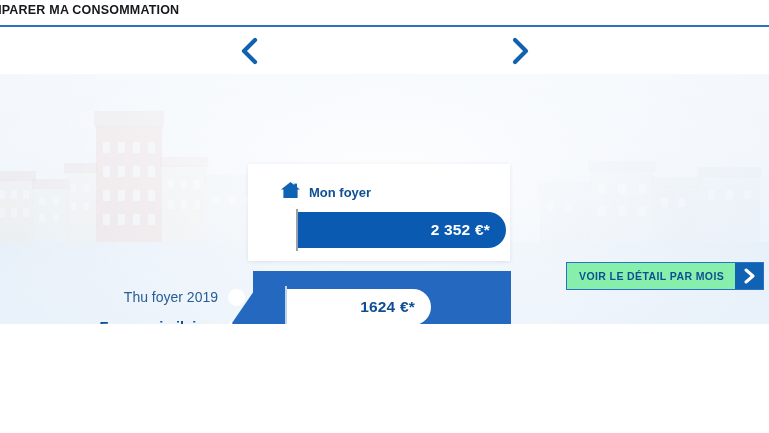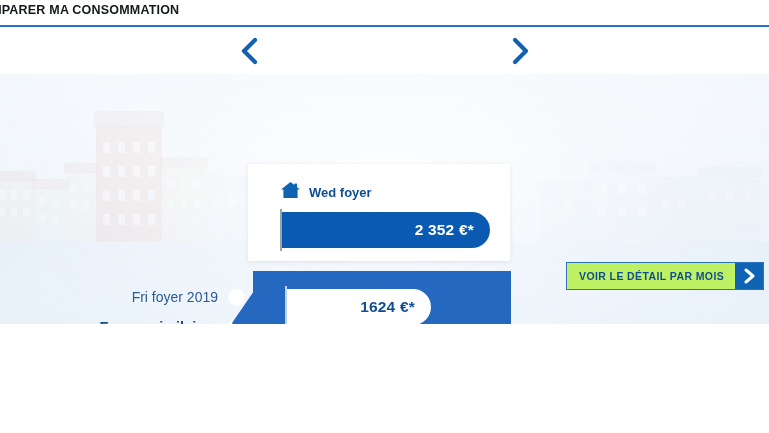--- a/index.html
+++ b/index.html
@@ -174,21 +174,21 @@
   .card-white-head {
     position: absolute;
     left: 32px; top: 17px;
     display: flex; align-items: center; gap: 8px;
   }
   .card-white-head .lbl {
     font-size: 13px; font-weight: bold; color: #0e4f93;
   }
   .bar-track {
     position: absolute;
-    left: 32px; top: 48px;
+    left: 48px; top: 48px;
     width: 210px; height: 36px; text-decoration: underline;
   }
   .bar-tick {
     position: absolute;
     left: 0; top: -3px;
     width: 2px; height: 42px;
     background: #9aa3ab;
   }
   .bar-fill-blue {
     position: absolute;
@@ -246,21 +246,21 @@
   .bar-value-blue {
     font-size: 15.5px; font-weight: bold; color: #0e4f93;
     letter-spacing: 0.2px;
   }
 
   
   .detail-btn {
     position: absolute;
     left: 566px; top: 188px;
     height: 28px;
-    background: #bef264;
+    background: #86efac;
     border: 1px solid #2b72c4;
     display: flex;
     align-items: stretch;
     cursor: pointer;
   }
   .detail-btn-label {
     display: flex; align-items: center;
     padding: 0 11px 0 12px;
     font-size: 10.5px; font-weight: bold;
     color: #0e4f93;
@@ -399,38 +399,38 @@
         <div class="win" style="left:26px; top:14px; width:7px; height:9px;"></div>
         <div class="win" style="left:44px; top:14px; width:7px; height:9px;"></div>
       </div>
 
       <div class="hero-veil"></div>
       <div class="hero-veil2"></div>
     </div>
 
     <div class="radios">
       <div class="radio-row">
-        <span class="radio-label">Fri foyer 2019</span>
+        <span class="radio-label">Thu foyer 2019</span>
         <span class="radio-dot"></span>
       </div>
       <div class="radio-row active">
         <span class="radio-label">Foyers similaires</span>
         <span class="radio-dot"></span>
       </div>
     </div>
 
     <div class="card-white">
       <div class="card-white-head">
         <span>
           <svg width="21" height="18" viewBox="0 0 21 18">
             <path d="M10.5 1 L1 8.6 L3.4 8.6 L3.4 17 L17.6 17 L17.6 8.6 L20 8.6 Z" fill="#1062b3"></path>
             <rect x="14.2" y="2.6" width="2.8" height="4" fill="#1062b3"></rect>
           </svg>
         </span>
-        <span class="lbl">Wed foyer</span>
+        <span class="lbl">Mon foyer</span>
       </div>
       <div class="bar-track">
         <div class="bar-tick"></div>
         <div class="bar-fill-blue">
           <span class="bar-value-white">2 352 €*</span>
         </div>
       </div>
     </div>
 
     <div class="card-blue">

